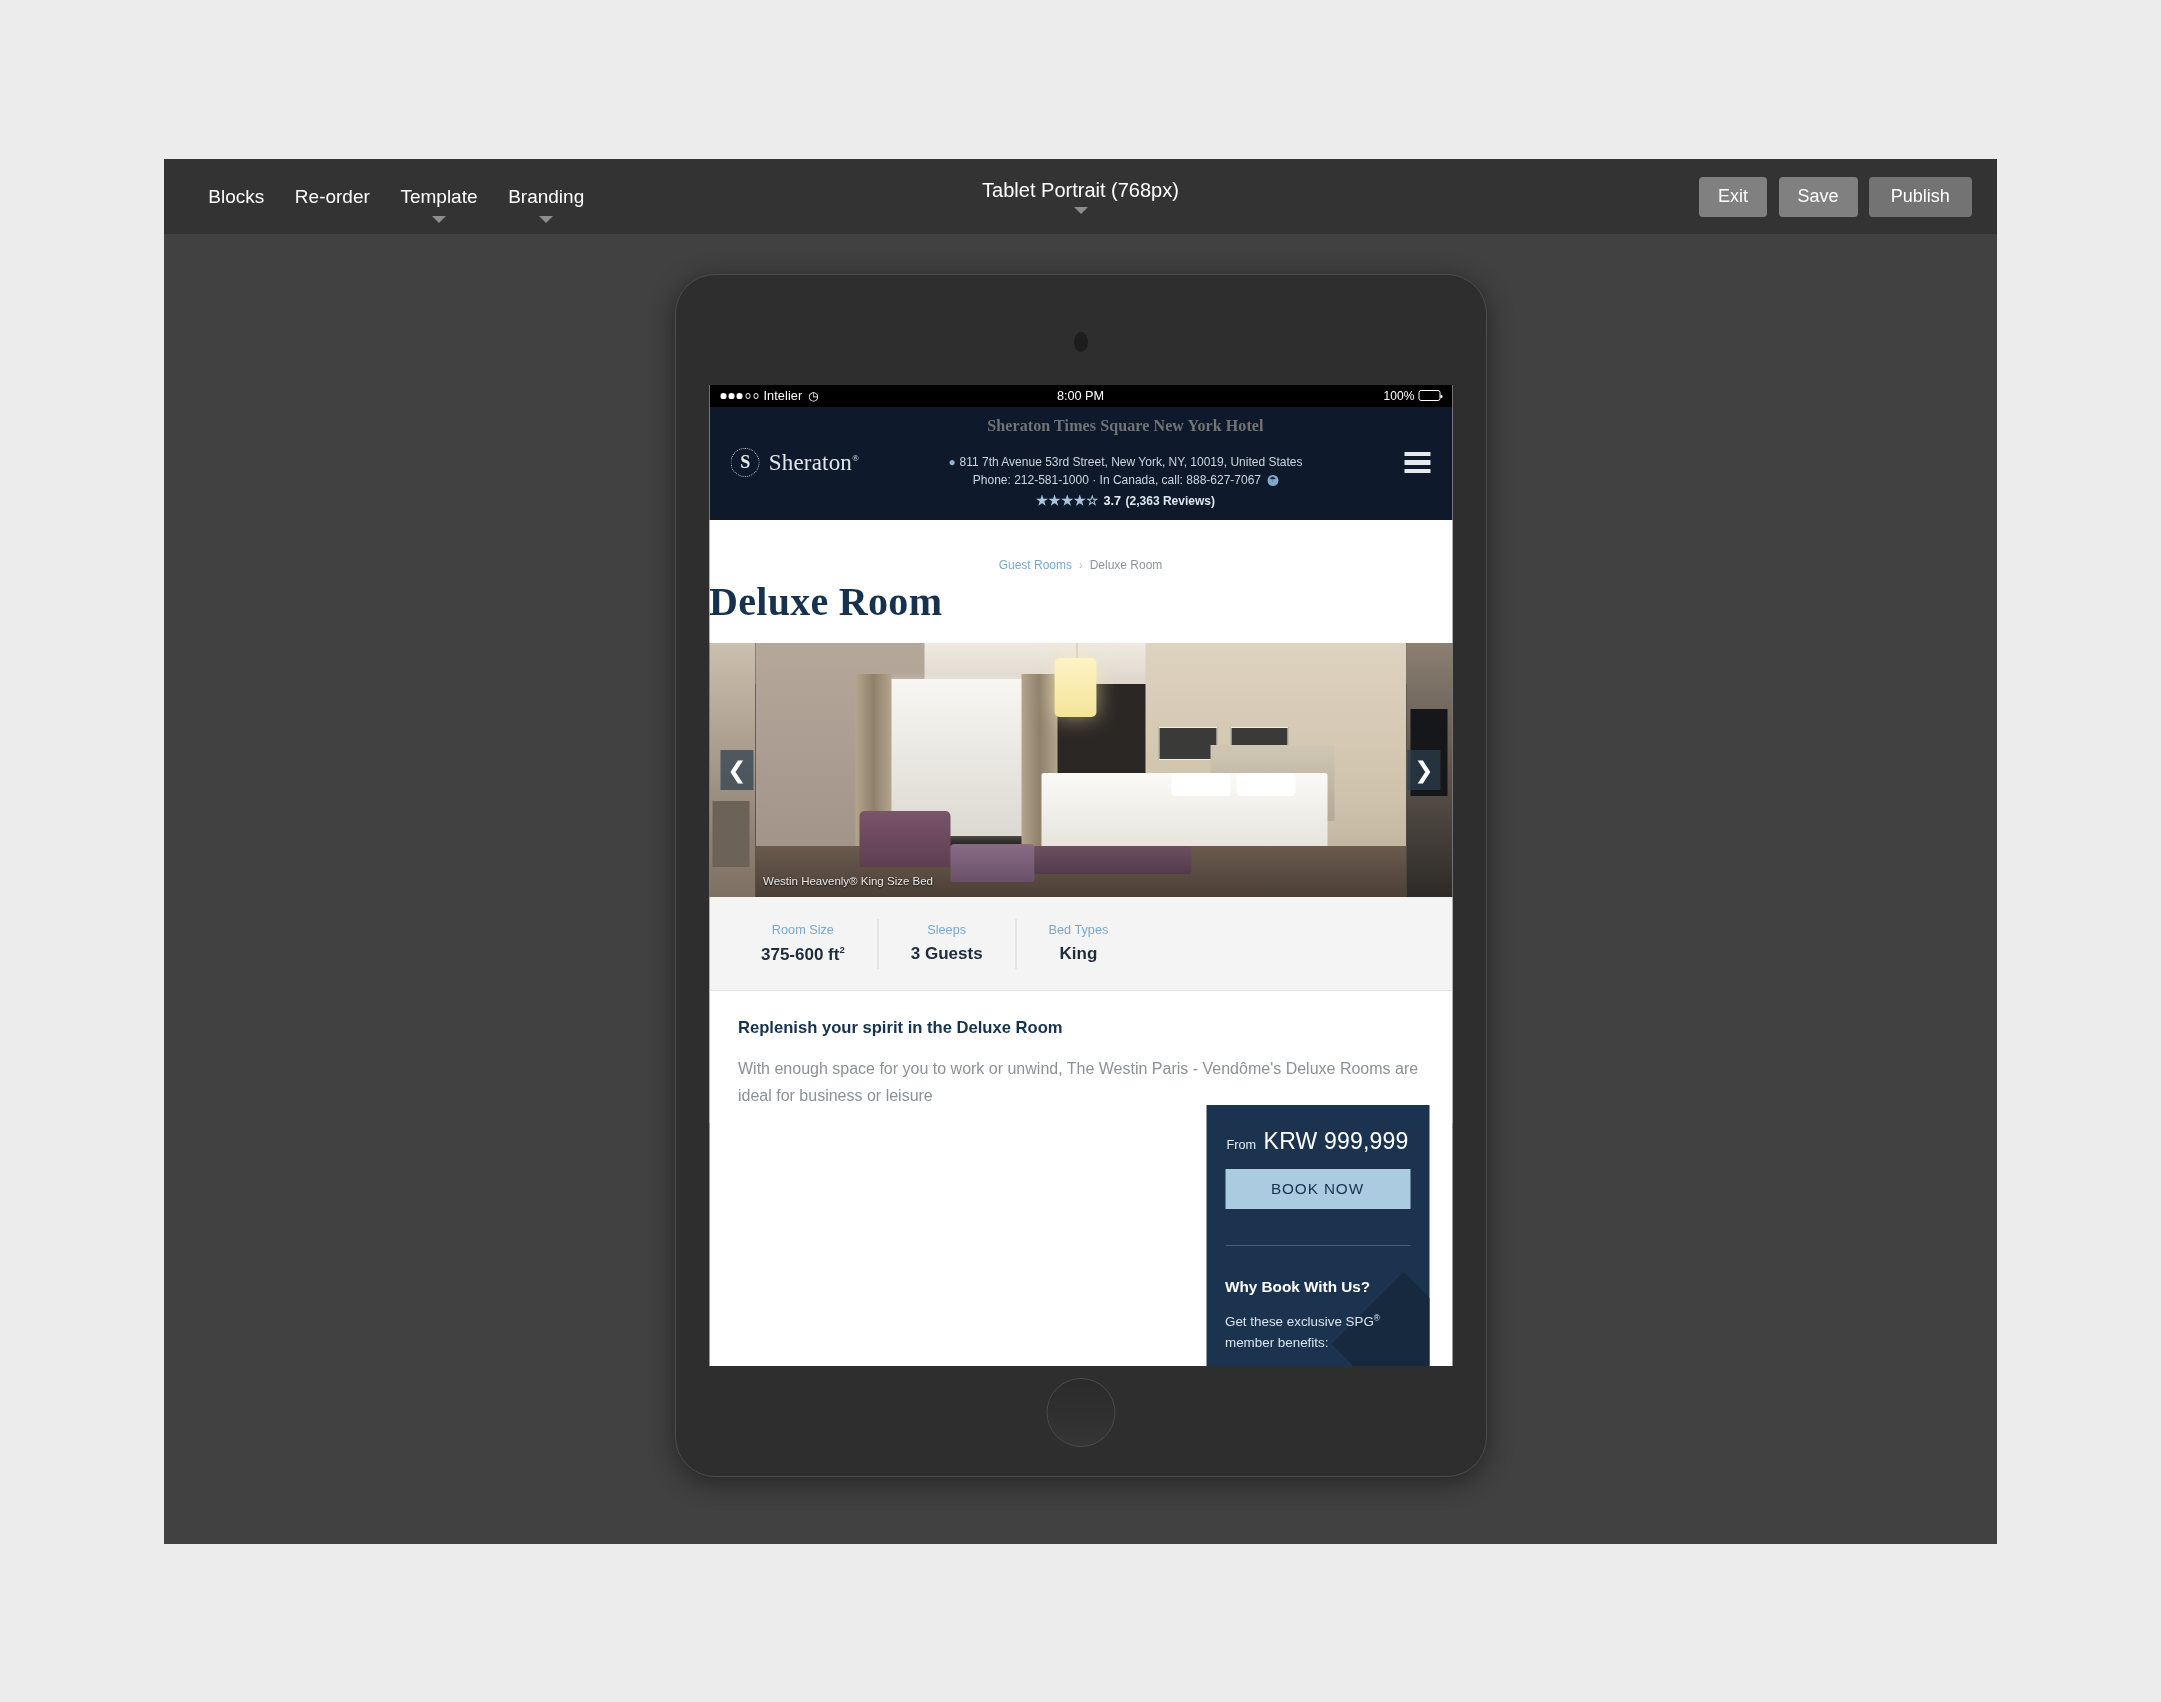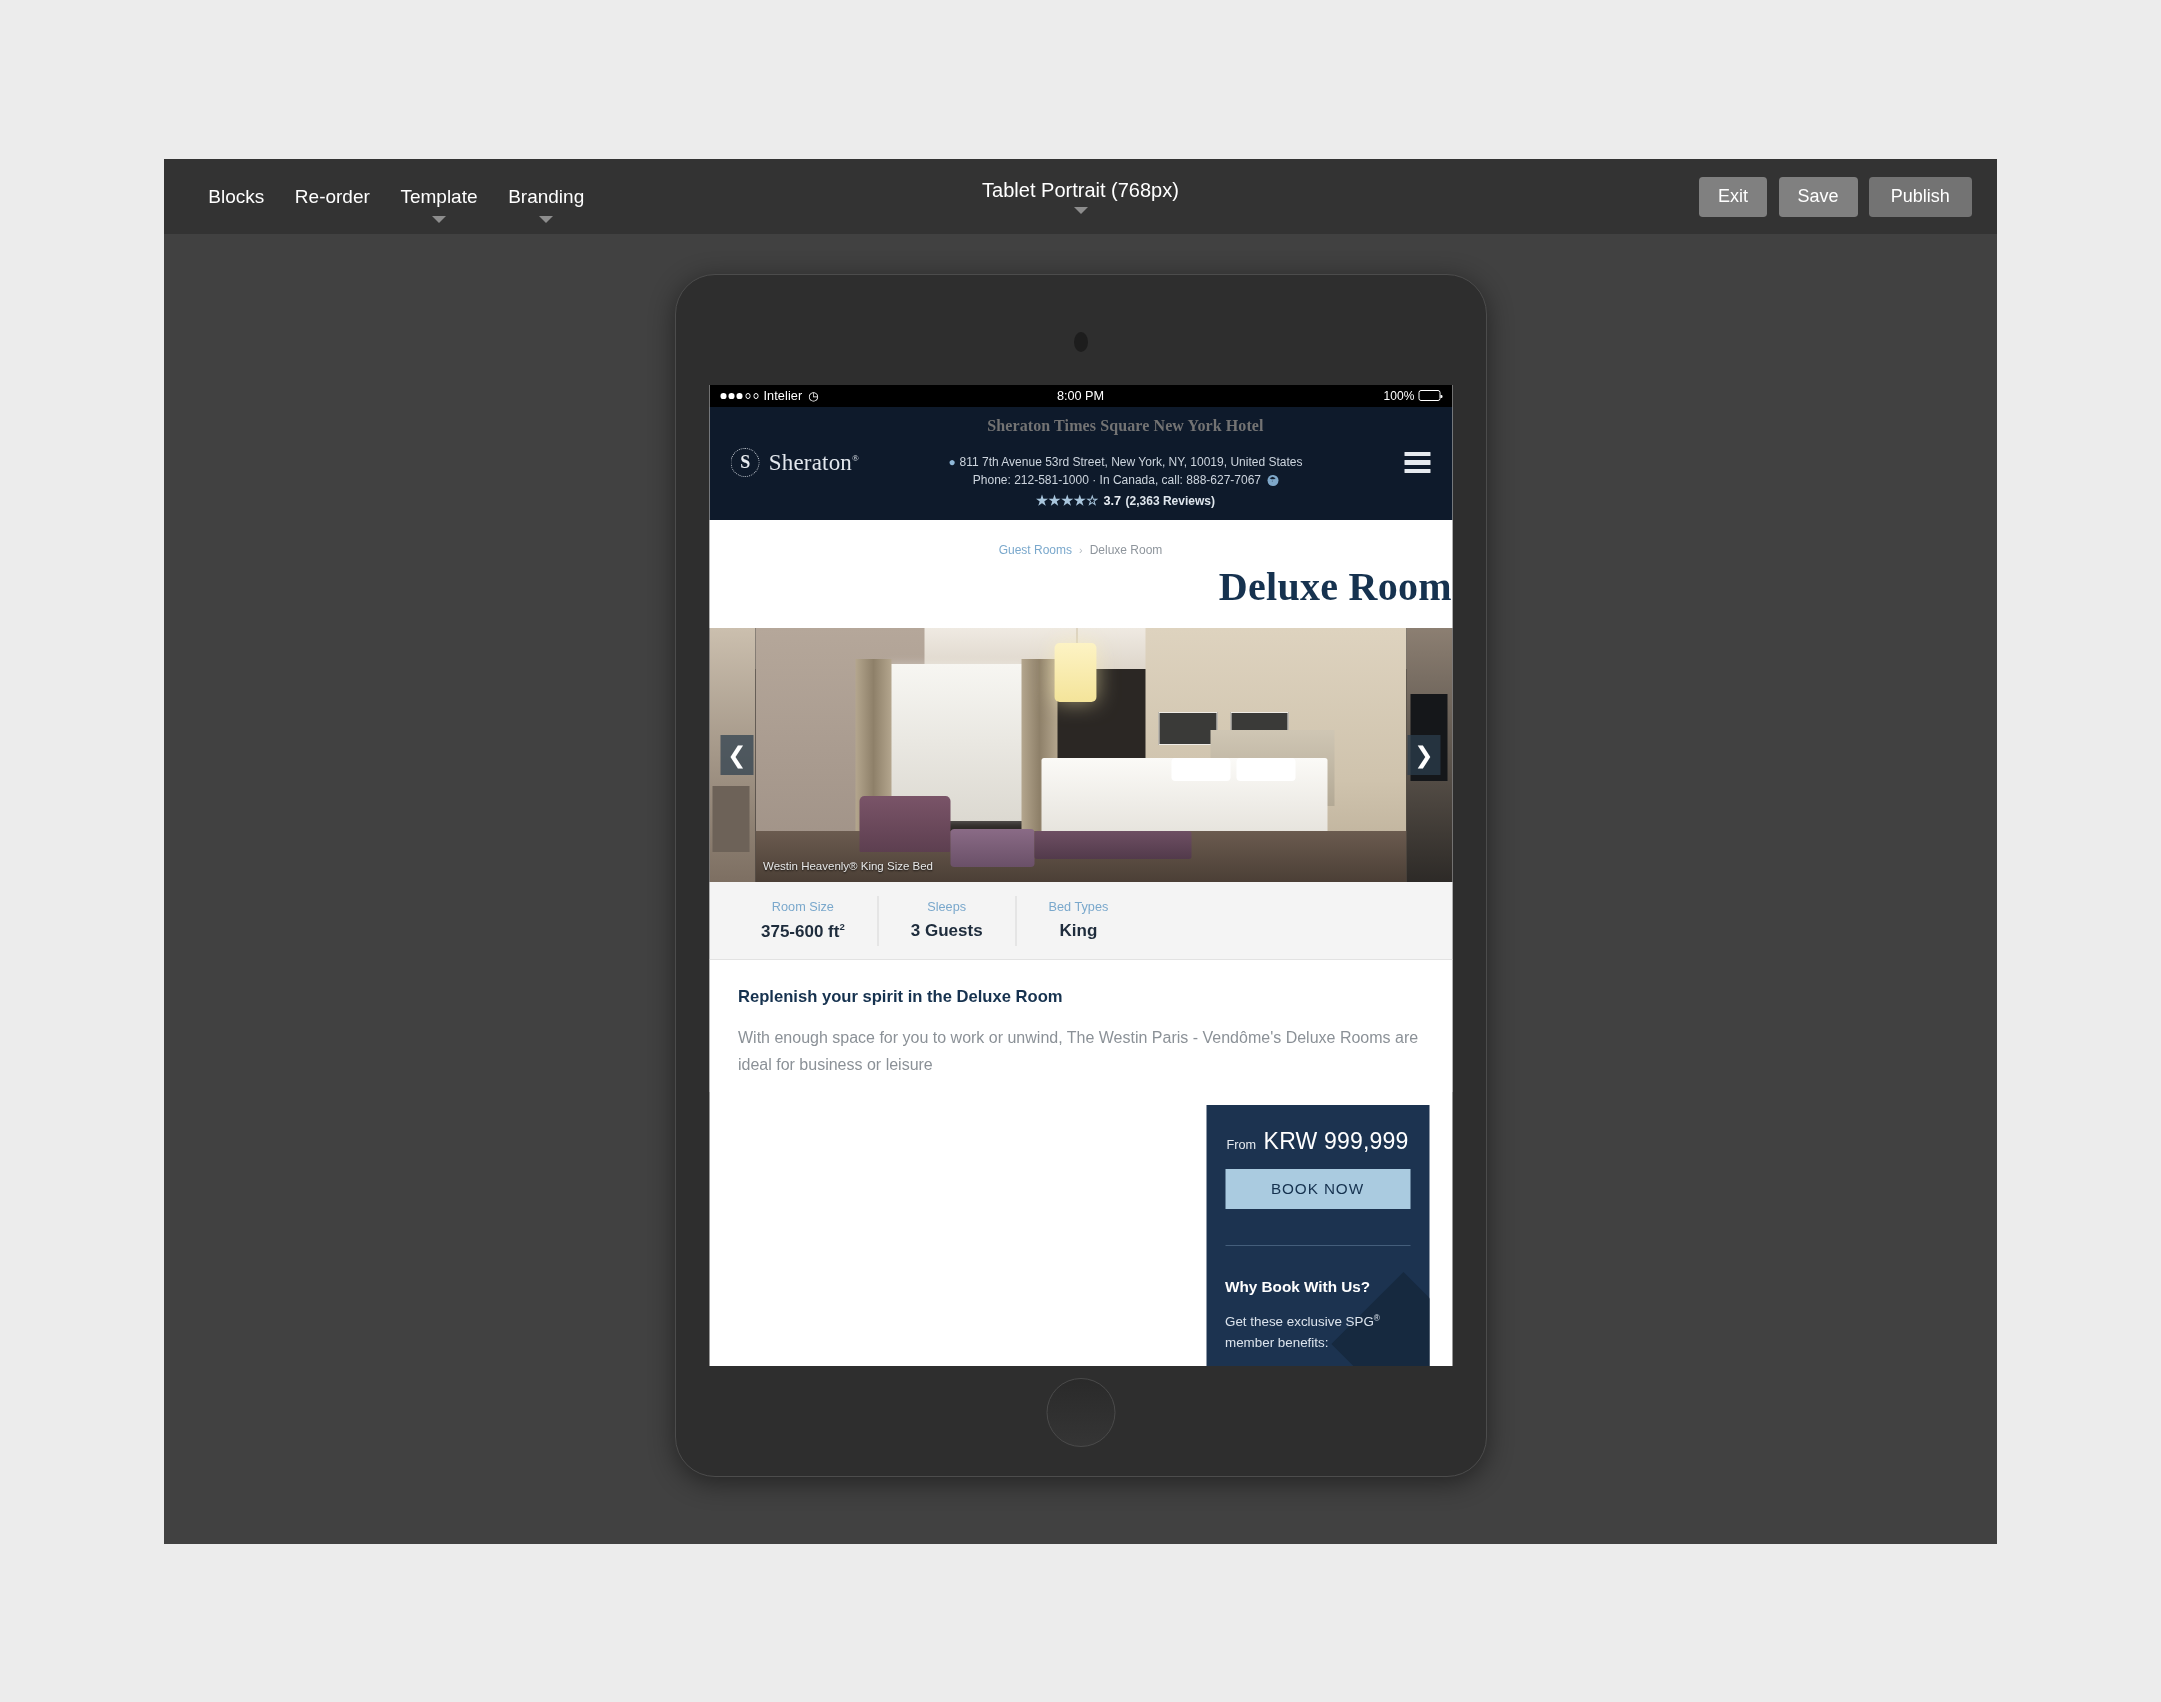--- a/index.html
+++ b/index.html
@@ -233,22 +233,22 @@
     width: 25.5px; height: 21.7px;
     display: flex; flex-direction: column; justify-content: space-between;
     cursor: pointer;
     margin-right: 6.4px;
   }
   #hamburger span { display: block; height: 4.5px; background: #e6eaef; border-radius: 0.6px; }
 
   
   #title-block {
     background: #ffffff;
-    text-align: right;
-    padding: 23px 0 18px 0;
+    text-align: left;
+    padding: 38px 0 18px 0;
   }
   #breadcrumb {
     font-size: 12px;
     margin-bottom: 6.4px;
     display: flex; align-items: center; justify-content: center; gap: 7px;
   }
   #bc-parent { color: #7aa8cc; cursor: pointer; }
   #bc-sep { color: #b6bcc2; font-size: 10.8px; }
   #bc-current { color: #8e959c; }
   #room-title {
@@ -381,21 +381,21 @@
   #gal-caption {
     position: absolute; left: 54px; bottom: 10.2px;
     color: #e8e8e8; font-size: 11.5px;
     text-shadow: 0 0.6px 1.9px rgba(0,0,0,.8);
     z-index: 4;
   }
 
   
   #specs {
     background: #f4f4f4;
-    height: 78px;
+    height: 94px;
     display: flex; align-items: center;
     border-bottom: 0.6px solid #e2e2e2;
     padding-left: 19px;
   }
   .spec {
     flex: 0 0 auto;
     text-align: center;
     padding: 0 33px;
     position: relative;
   }

